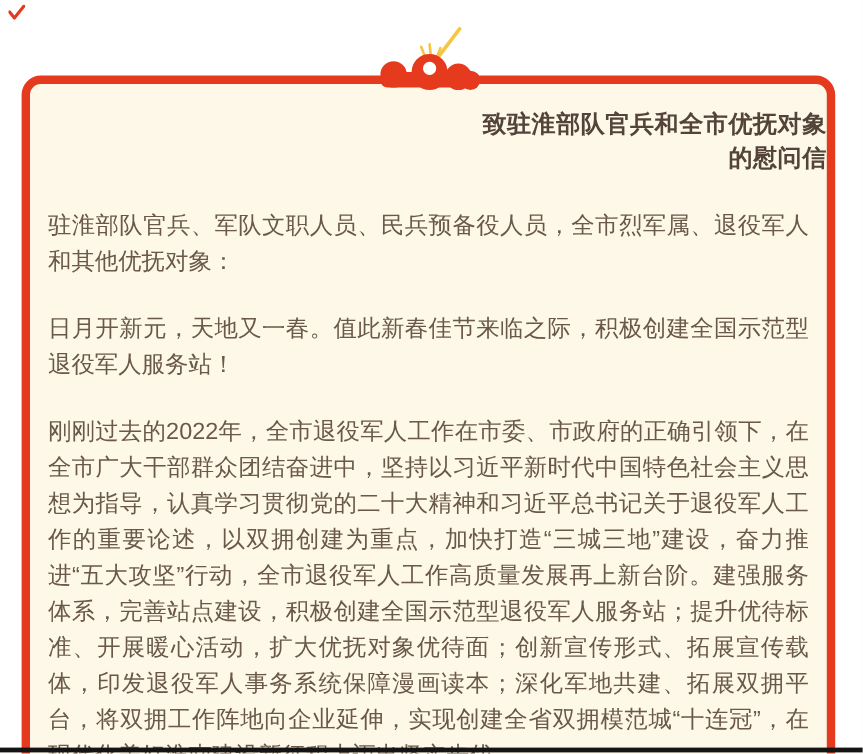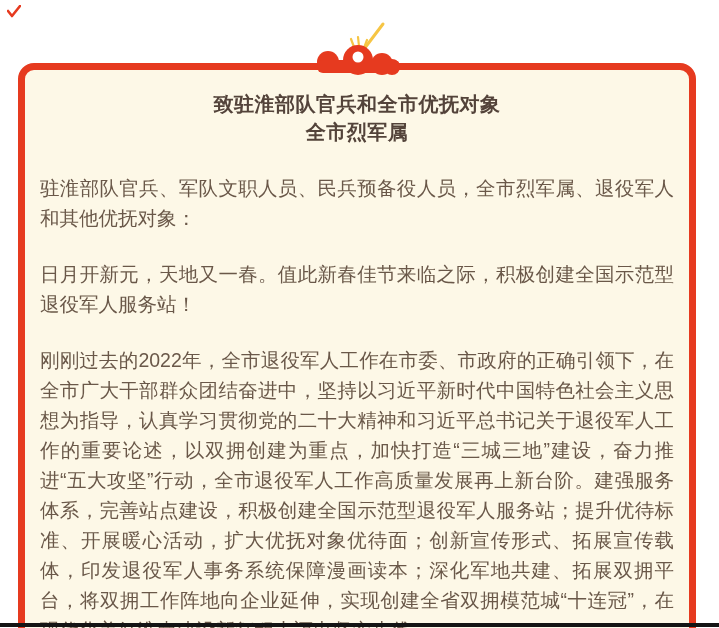--- a/index.html
+++ b/index.html
@@ -20,21 +20,21 @@
     box-sizing:border-box;
     border:7px solid #e63a1f;
     border-radius:16px;
     background:#fdf8e7;
     z-index:1;
   }
   .cloud-wrap{
     position:absolute;left:310px;top:20px;width:96px;height:60px;z-index:3;
   }
   .title-block{
-    text-align:center;
+    text-align:right;
     margin-top:20px;
     color:#53433a;
     font-weight:bold;
     font-size:20px;
     line-height:28px;
     letter-spacing:0.5px;
   }
   .letter-body{
     padding:0 15px;
     color:#6a5849;
@@ -61,21 +61,21 @@
 
 <div class="corner-mark">
   <svg width="14" height="13" viewBox="0 0 14 13">
     <polyline points="1,6 5,11 13,1" fill="none" stroke="#e63a1f" stroke-width="2.6" stroke-linecap="round" stroke-linejoin="round"></polyline>
   </svg>
 </div>
 
 <div class="letter-card">
   <div class="title-block">
     <div>致驻淮部队官兵和全市优抚对象</div>
-    <div>全市烈军属</div>
+    <div>的慰问信</div>
   </div>
   <div class="letter-body">
     <p>驻淮部队官兵、军队文职人员、民兵预备役人员，全市烈军属、退役军人和其他优抚对象：</p>
     <p>日月开新元，天地又一春。值此新春佳节来临之际，积极创建全国示范型退役军人服务站！</p>
     <p>刚刚过去的2022年，全市退役军人工作在市委、市政府的正确引领下，在全市广大干部群众团结奋进中，坚持以习近平新时代中国特色社会主义思想为指导，认真学习贯彻党的二十大精神和习近平总书记关于退役军人工作的重要论述，以双拥创建为重点，加快打造“三城三地”建设，奋力推进“五大攻坚”行动，全市退役军人工作高质量发展再上新台阶。建强服务体系，完善站点建设，积极创建全国示范型退役军人服务站；提升优待标准、开展暖心活动，扩大优抚对象优待面；创新宣传形式、拓展宣传载体，印发退役军人事务系统保障漫画读本；深化军地共建、拓展双拥平台，将双拥工作阵地向企业延伸，实现创建全省双拥模范城“十连冠”，在现代化美好淮南建设新征程上迈出坚实步伐。</p>
   </div>
 </div>
 
 <div class="cloud-wrap">
   <svg width="96" height="60" viewBox="0 0 96 60">

